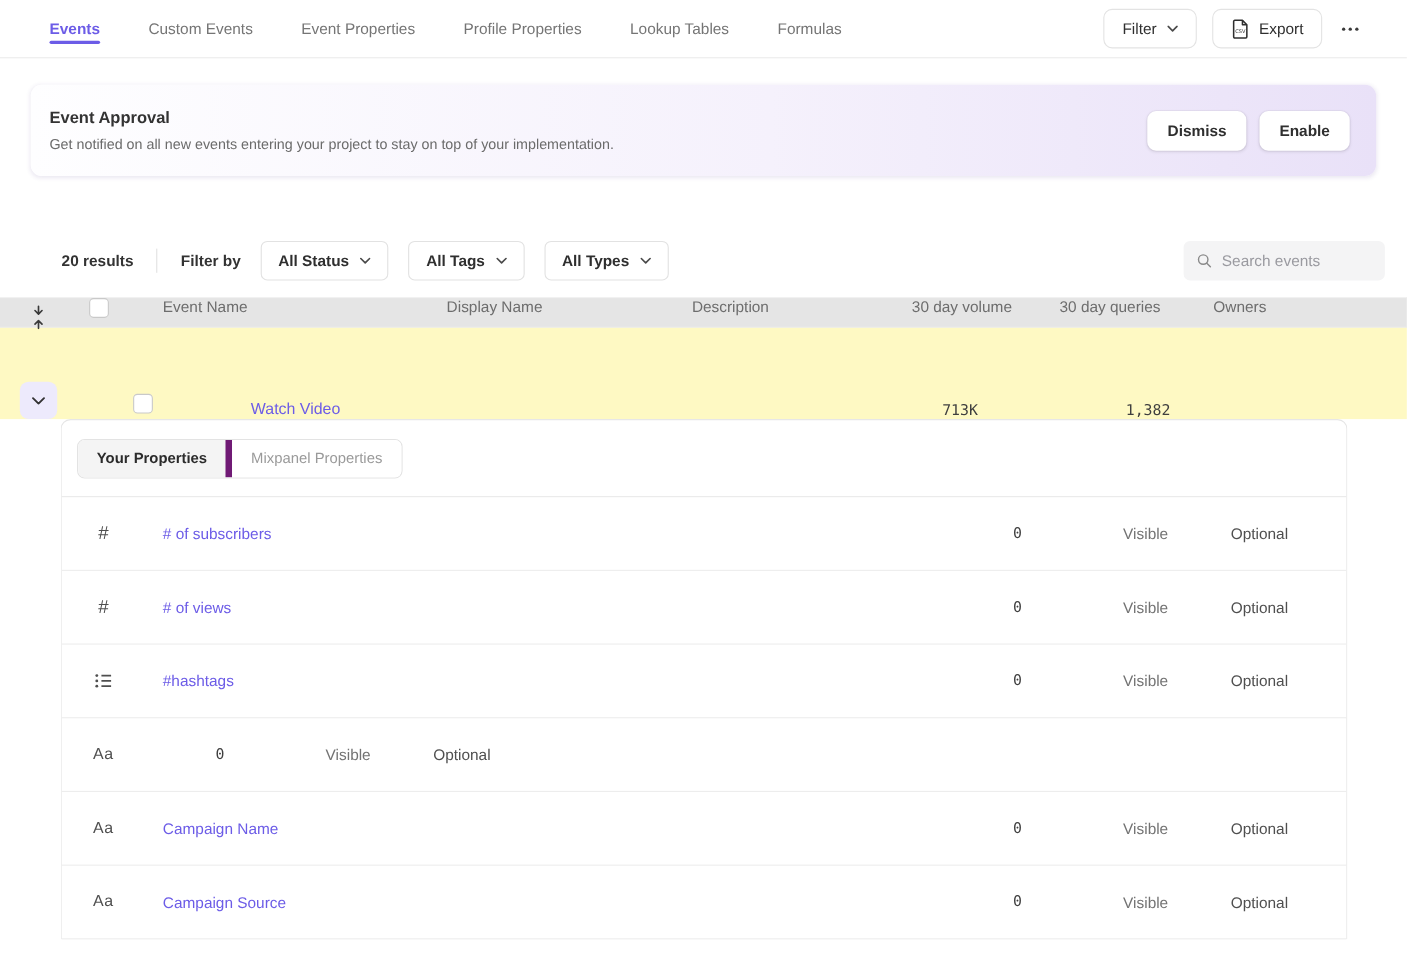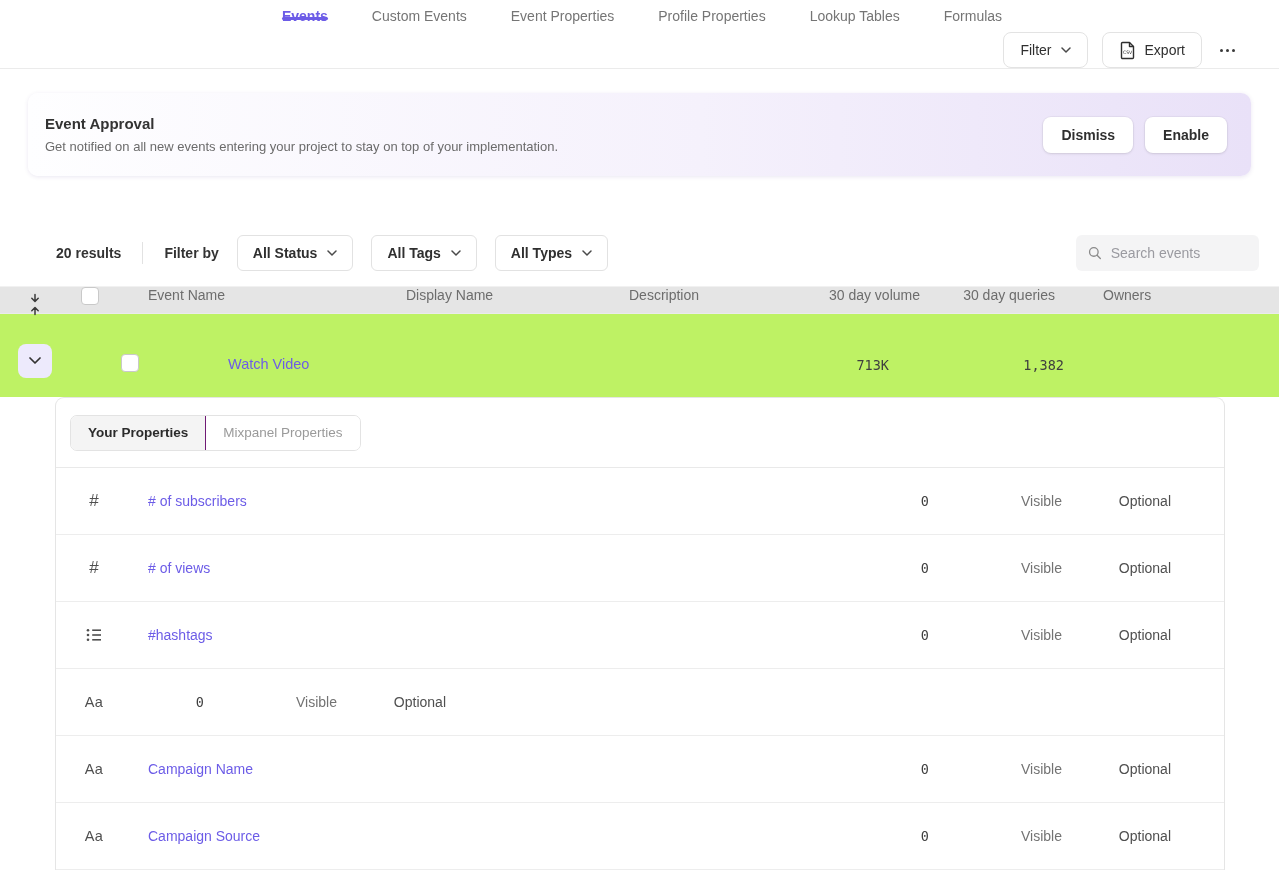--- a/index.html
+++ b/index.html
@@ -1,21 +1,21 @@
 <!DOCTYPE html>
 <html style="--accent: #6c5ce7;"><head>
 <meta charset="utf-8">
 <style>
   * { margin:0; padding:0; box-sizing:border-box; }
   html,body { width:1279px; height:884px; overflow:hidden; background:#fff;
     font-family:"Liberation Sans", sans-serif; color:#3a3a3a; }
 
   
-  .topnav { height:69px; background:#fff; border-bottom:1px solid #ebebeb;
-    display:flex; align-items:center; padding:0 40px 0 45px;flex-direction:column; }
+  .topnav { height:53px; background:#fff; border-bottom:1px solid #ebebeb;
+    display:flex; align-items:center; padding:0 40px 0 45px; }
   .nav-tabs { display:flex; gap:44px; height:100%; }
   .tab { font-size:14px; font-weight:500; color:#757575; cursor:pointer;
     display:flex; align-items:center; position:relative; white-space:nowrap; }
   .tab.active { color:var(--accent); font-weight:700; }
   .tab.active::after { content:""; position:absolute; left:0; right:0; bottom:12px;
     height:3px; border-radius:3px; background:var(--accent); }
   .nav-actions { margin-left:auto; display:flex; align-items:center; gap:14px; }
   .nav-btn { height:36px; border:1px solid #e3e3e3; border-radius:8px; background:#fff;
     padding:0 16px; font-size:14px; font-weight:500; color:#2f2f2f;
     display:flex; align-items:center; gap:9px; cursor:pointer; font-family:inherit; }
@@ -60,41 +60,41 @@
   .c-queries{ width:135px; text-align:right; flex:none; }
   .c-owners { margin-left:48px; width:90px; flex:none; }
   .c-menu   { flex:1; display:flex; justify-content:flex-end; padding-right:37px; }
 
   .thead { margin-top:15px; height:28px; background:#e5e5e5; border-top:1px solid #f1f1f1;
     border-bottom:1px solid #ebebeb; display:flex; align-items:flex-start;
     font-size:14px; color:#6d6d6d; }
   .checkbox { display:inline-block; width:18px; height:18px; border:1px solid #c9c9c9;
     border-radius:4px; background:#fff; cursor:pointer; }
 
-  .erow { height:83px; background:#bef264; display:flex; align-items:center; padding-top:10px;gap:40px; }
+  .erow { height:83px; background:#fef9c3; display:flex; align-items:flex-end; padding-top:10px;gap:40px; }
   .expand-btn { width:34px; height:34px; border:none; border-radius:8px; background:#edeafc;
     display:flex; align-items:center; justify-content:center; cursor:pointer; }
   .erow .c-check { margin-top:8px; }
   .event-link { font-size:14.5px; color:var(--accent); text-decoration:none; margin-top:8px;
     display:inline-block; cursor:pointer; }
   .erow .c-desc { margin-top:7px; font-size:14px; color:#555; line-height:21px; width:185px; }
   .num { font-family:"DejaVu Sans Mono", monospace; font-size:13.5px; color:#3f3f3f; }
   .erow .c-volume, .erow .c-queries { margin-top:9px; }
   .erow .c-menu { margin-top:8px; }
 
   
   .props-panel { margin:0 54px 0 55px; width:1170px; background:#fff;
     border:1px solid #e5e5e5; border-bottom:none; border-radius:9px 9px 0 0; }
   .props-head { height:70px; display:flex; align-items:center; padding-left:14px;
     border-bottom:1px solid #e9e9e9; }
   .seg { display:flex; border:1px solid #e3e3e3; border-radius:7px; overflow:hidden; height:36px; }
   .ptab { border:none; background:#fff; color:#9a9a9a; font-size:13.5px; font-weight:500;
     padding:0 17px; cursor:pointer; font-family:inherit; }
   .ptab.active { background:#f4f4f4; color:#2b2b2b; font-weight:700;
-    border-right:1px solid #701a75; }
+    border-right:6px solid #701a75; }
   .prow { height:67px; display:flex; align-items:center; border-bottom:1px solid #ededed;
     padding-right:53px; }
   .ptype { margin-left:28px; width:20px; flex:none; display:flex; justify-content:center;
     align-items:center; color:#4f4f4f; }
   .glyph-hash { font-size:17px; color:#4f4f4f; }
   .glyph-aa { font-size:14.5px; font-weight:500; color:#4f4f4f; letter-spacing:0.5px; }
   .pname { margin-left:44px; flex:1; font-size:14px; color:var(--accent);
     text-decoration:none; cursor:pointer; }
   .pval { width:100px; text-align:right; flex:none; }
   .pvis { width:133px; text-align:right; flex:none; font-size:14px; color:#737373;padding-left:10px; }

